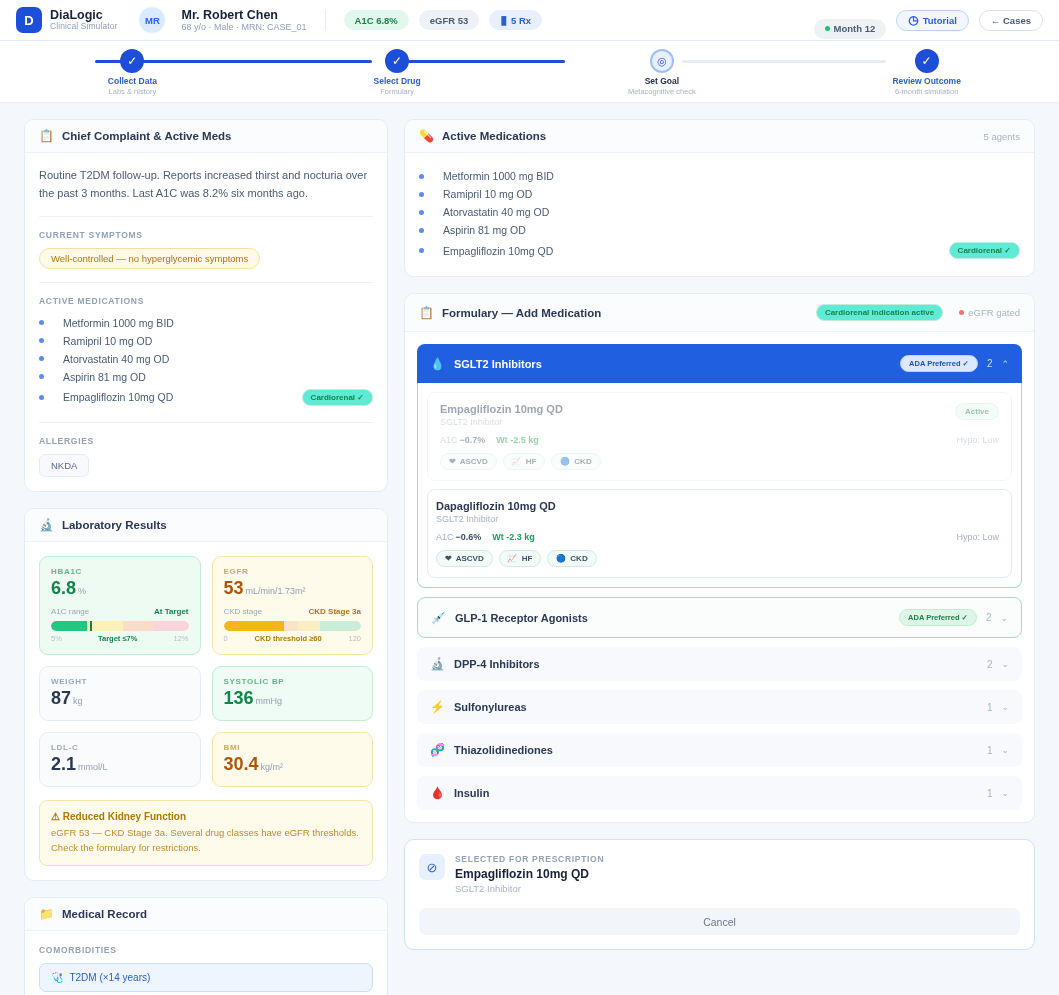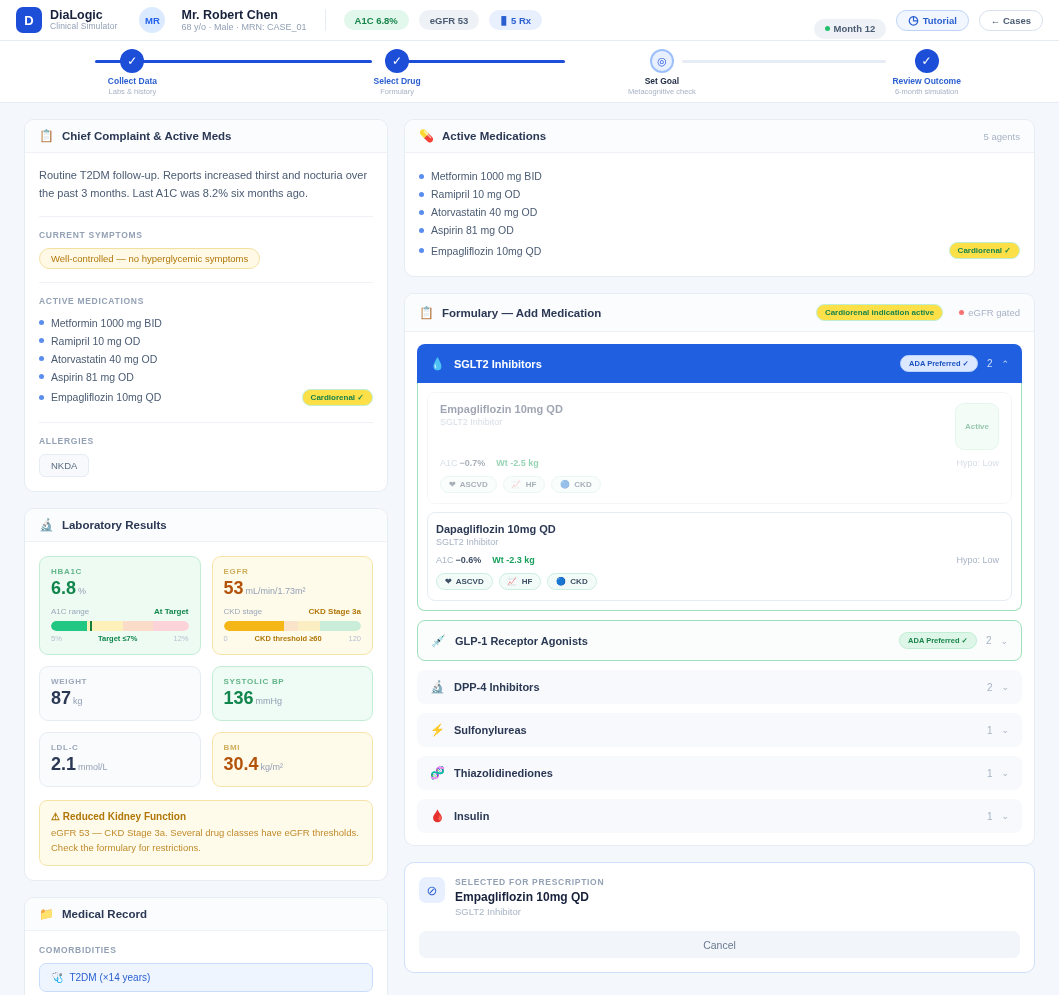--- a/index.html
+++ b/index.html
@@ -135,27 +135,27 @@
   }
   .pill-plain {
     display: inline-block; font-size: 9.5px; color: #5b6b82;
     background: #f7f9fc; border: 1px solid #e6ecf3;
     border-radius: 6px; padding: 5px 11px;
   }
 
   .med-list { list-style: none; }
   .med-list li {
     font-size: 10.5px; color: #4a5b72;
-    padding: 3px 0; display: flex; align-items: center; gap: 7px;
+    padding: 3px 0; display: flex; align-items: center; gap: 19px;
   }
   .bullet { width: 5px; height: 5px; border-radius: 50%; background: #5b8def; flex: none; }
   .med-list .spacer { flex: 1; }
   .tag-green {
     font-size: 8px; font-weight: bold; color: #18834b;
-    background: #fde047; border: 1px solid #bfeed5;
+    background: #5eead4; border: 1px solid #bfeed5;
     border-radius: 9px; padding: 3px 8px; white-space: nowrap;
   }
 
   
   .lab-grid { display: grid; grid-template-columns: 1fr 1fr; gap: 11px; }
   .lab {
     border-radius: 9px; padding: 10px 11px 11px;
     border: 1px solid #e6ecf3; background: #fafbfd;
   }
   .lab.green  { background: #eefbf3; border-color: #c3ecd5; }
@@ -239,21 +239,21 @@
   }
   .drug:last-child { margin-bottom: 0; padding-left: 8px; }
   .drug.dim { opacity: .45; }
   .drug-top { display: flex; align-items: flex-start; }
   .drug-top .spacer { flex: 1; }
   .drug-name { font-size: 11px; font-weight: bold; color: #2b3854; }
   .drug-class { font-size: 9px; color: #a7b3c5; margin-top: 2px; }
   .tag-active {
     font-size: 8px; font-weight: bold; color: #18834b;
     background: #e8f9ef; border: 1px solid #c6eed8;
-    border-radius: 9px; padding: 18px 9px;
+    border-radius: 9px; padding: 3px 9px;
   }
   .drug-stats { display: flex; align-items: center; gap: 11px; margin-top: 8px; font-size: 9px; }
   .drug-stats .spacer { flex: 1; }
   .stat-label { color: #a7b3c5; }
   .stat-val { font-weight: bold; color: #3f4f66; margin-left: 2px; }
   .stat-green { color: #18a05c; font-weight: bold; }
   .hypo { color: #a7b3c5; }
   .benefits { display: flex; gap: 6px; margin-top: 8px; }
   .benefit {
     font-size: 8px; font-weight: bold;

